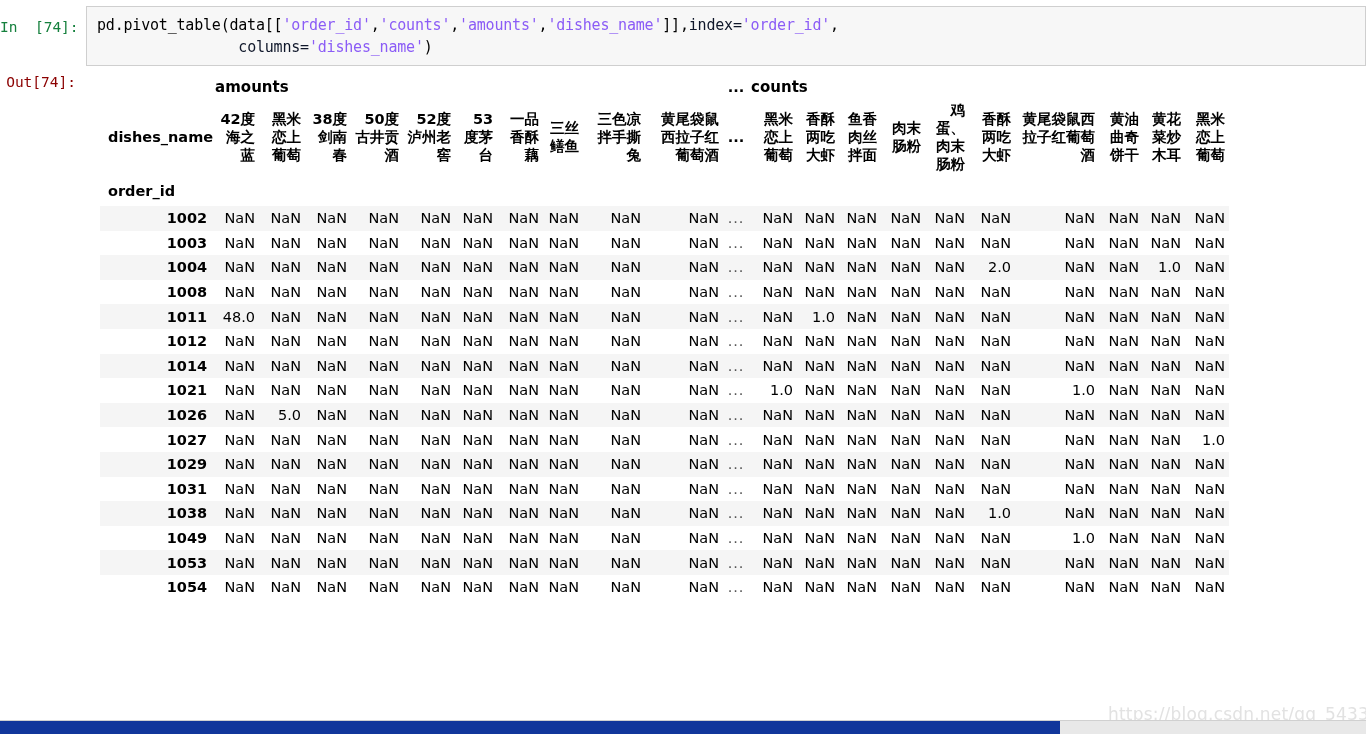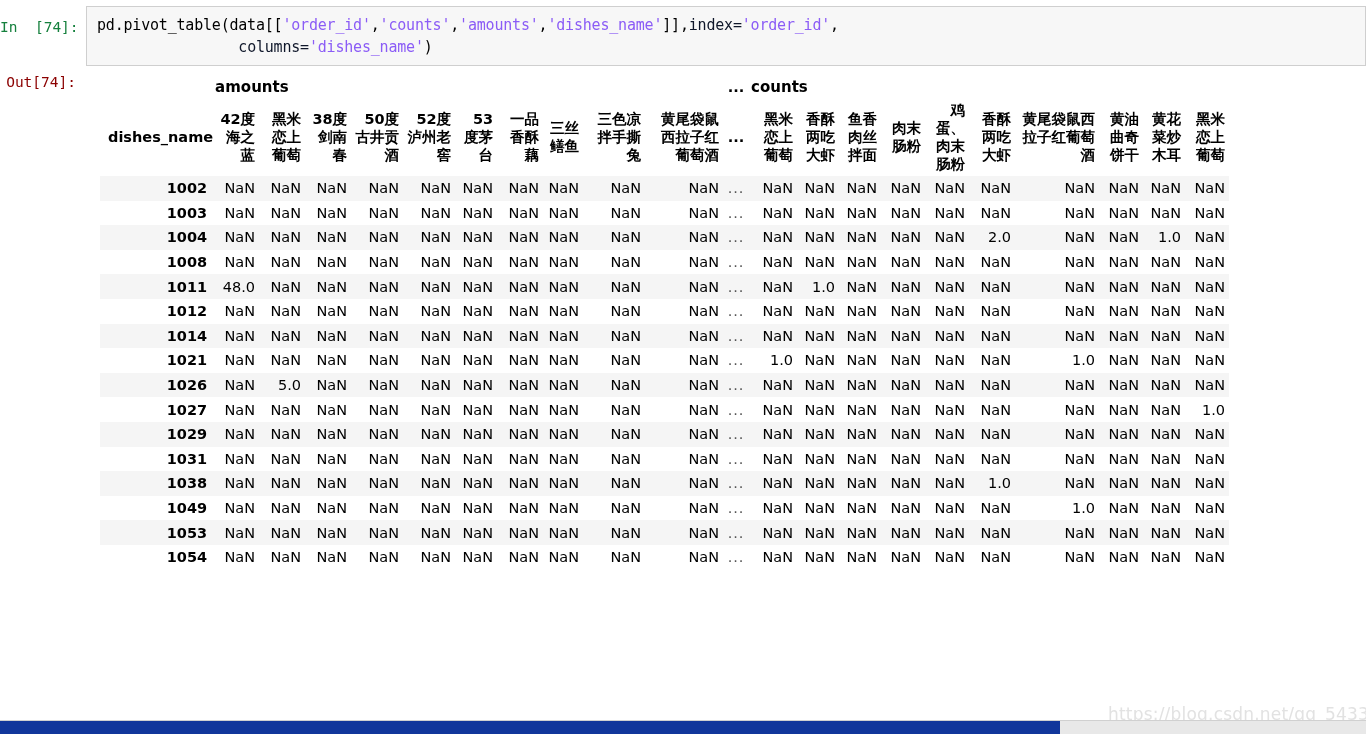--- a/index.html
+++ b/index.html
@@ -260,20 +260,24 @@
             <th class="dish-head">香酥两吃大虾</th>
             <th class="dish-head">鱼香肉丝拌面</th>
             <th class="dish-head">肉末肠粉</th>
             <th class="dish-head">鸡蛋、肉末肠粉</th>
             <th class="dish-head">香酥两吃大虾</th>
             <th class="dish-head">黄尾袋鼠西拉子红葡萄酒</th>
             <th class="dish-head">黄油曲奇饼干</th>
             <th class="dish-head">黄花菜炒木耳</th>
             <th class="dish-head">黑米恋上葡萄</th>
           </tr>
+        <tr class="idxname-row" id="idx-row">
+            <th class="idxname">order_id</th>
+            <th class="idxname-blank" colspan="21"></th>
+          </tr>
       </thead>
       <tbody id="tbody">
           <tr>
             <td class="idx">1002</td>
             <td class="val">NaN</td>
             <td class="val">NaN</td>
             <td class="val">NaN</td>
             <td class="val">NaN</td>
             <td class="val">NaN</td>
             <td class="val">NaN</td>

